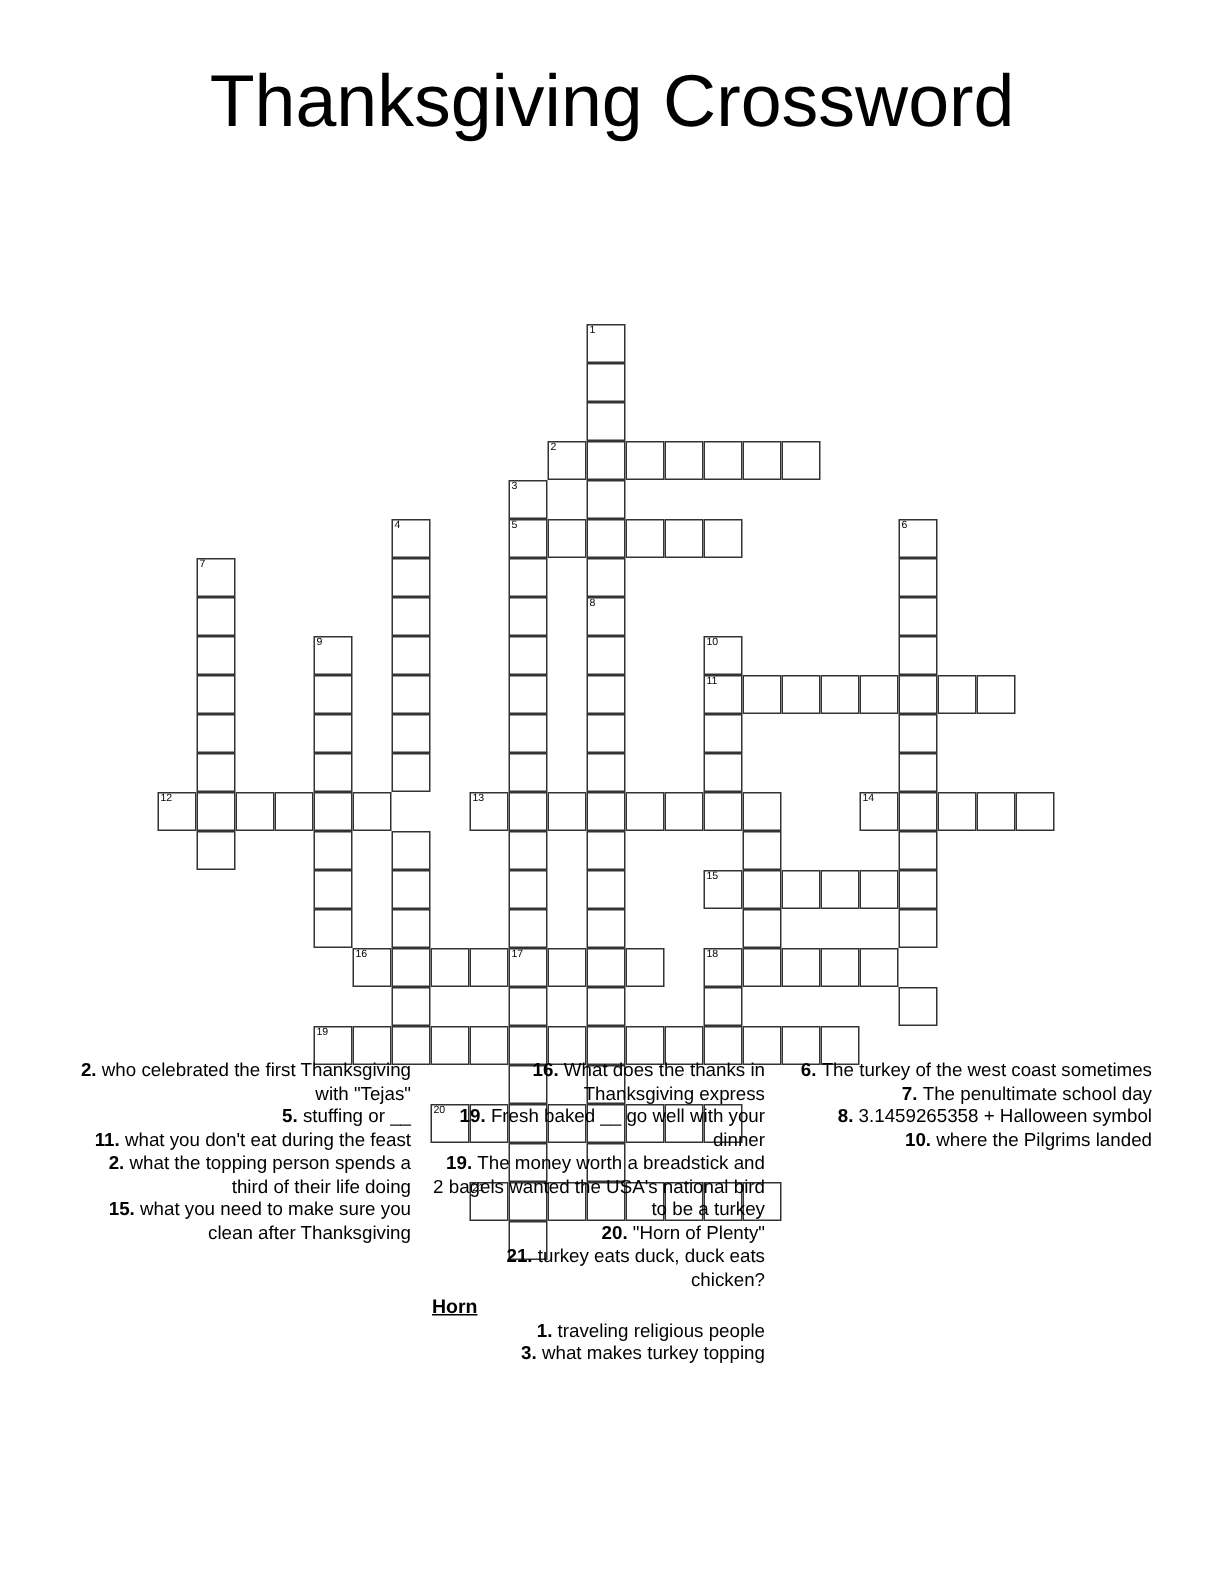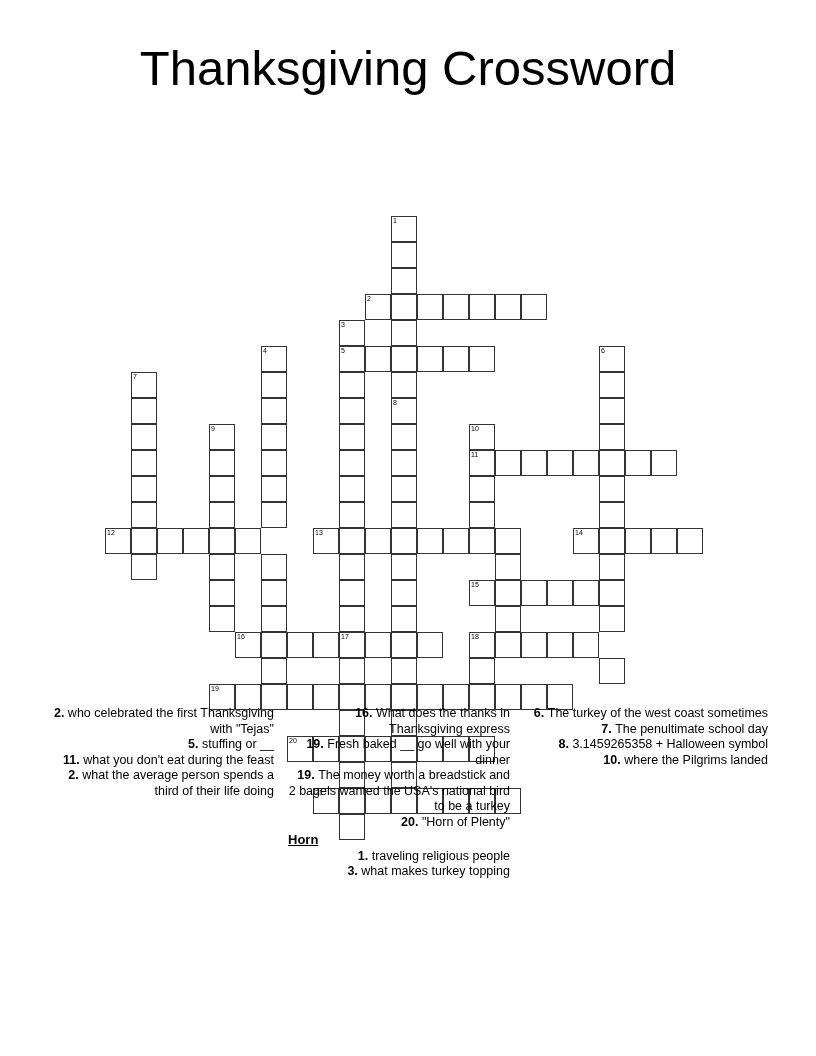--- a/index.html
+++ b/index.html
@@ -290,29 +290,31 @@
       <div class="cell" style="left: 495px; top: 680px;"></div>
       <div class="cell" style="left: 339px; top: 706px;"></div>
     </div>
 
   <div id="clues">
     <div class="col col1">
       <div id="across-col1">
           <div class="clue"><b>2. </b><span>who celebrated the first Thanksgiving with "Tejas"</span></div>
           <div class="clue"><b>5. </b><span>stuffing or __</span></div>
           <div class="clue"><b>11. </b><span>what you don't eat during the feast</span></div>
-          <div class="clue"><b>2. </b><span>what the average person spends a third of their life doing</span></div>
+          <div class="clue"><b>2. </b><span>what the topping person spends a third of their life doing</span></div>
+          <div class="clue"><b>15. </b><span>what you need to make sure you clean after Thanksgiving</span></div>
         </div>
     </div>
     <div class="col col2">
       <div id="across-col2">
           <div class="clue"><b>16. </b><span>What does the thanks in Thanksgiving express</span></div>
           <div class="clue"><b>19. </b><span>Fresh baked __ go well with your dinner</span></div>
           <div class="clue"><b>19. </b><span>The money worth a breadstick and 2 bagels wanted the USA's national bird to be a turkey</span></div>
           <div class="clue"><b>20. </b><span>"Horn of Plenty"</span></div>
+          <div class="clue"><b>21. </b><span>turkey eats duck, duck eats chicken?</span></div>
         </div>
       <div class="sec-head" style="margin-top:2px;">Horn</div>
       <div id="down-col2">
           <div class="clue"><b>1. </b><span>traveling religious people</span></div>
           <div class="clue"><b>3. </b><span>what makes turkey topping</span></div>
         </div>
     </div>
     <div class="col col3">
       <div id="down-col3">
           <div class="clue"><b>6. </b><span>The turkey of the west coast sometimes</span></div>

